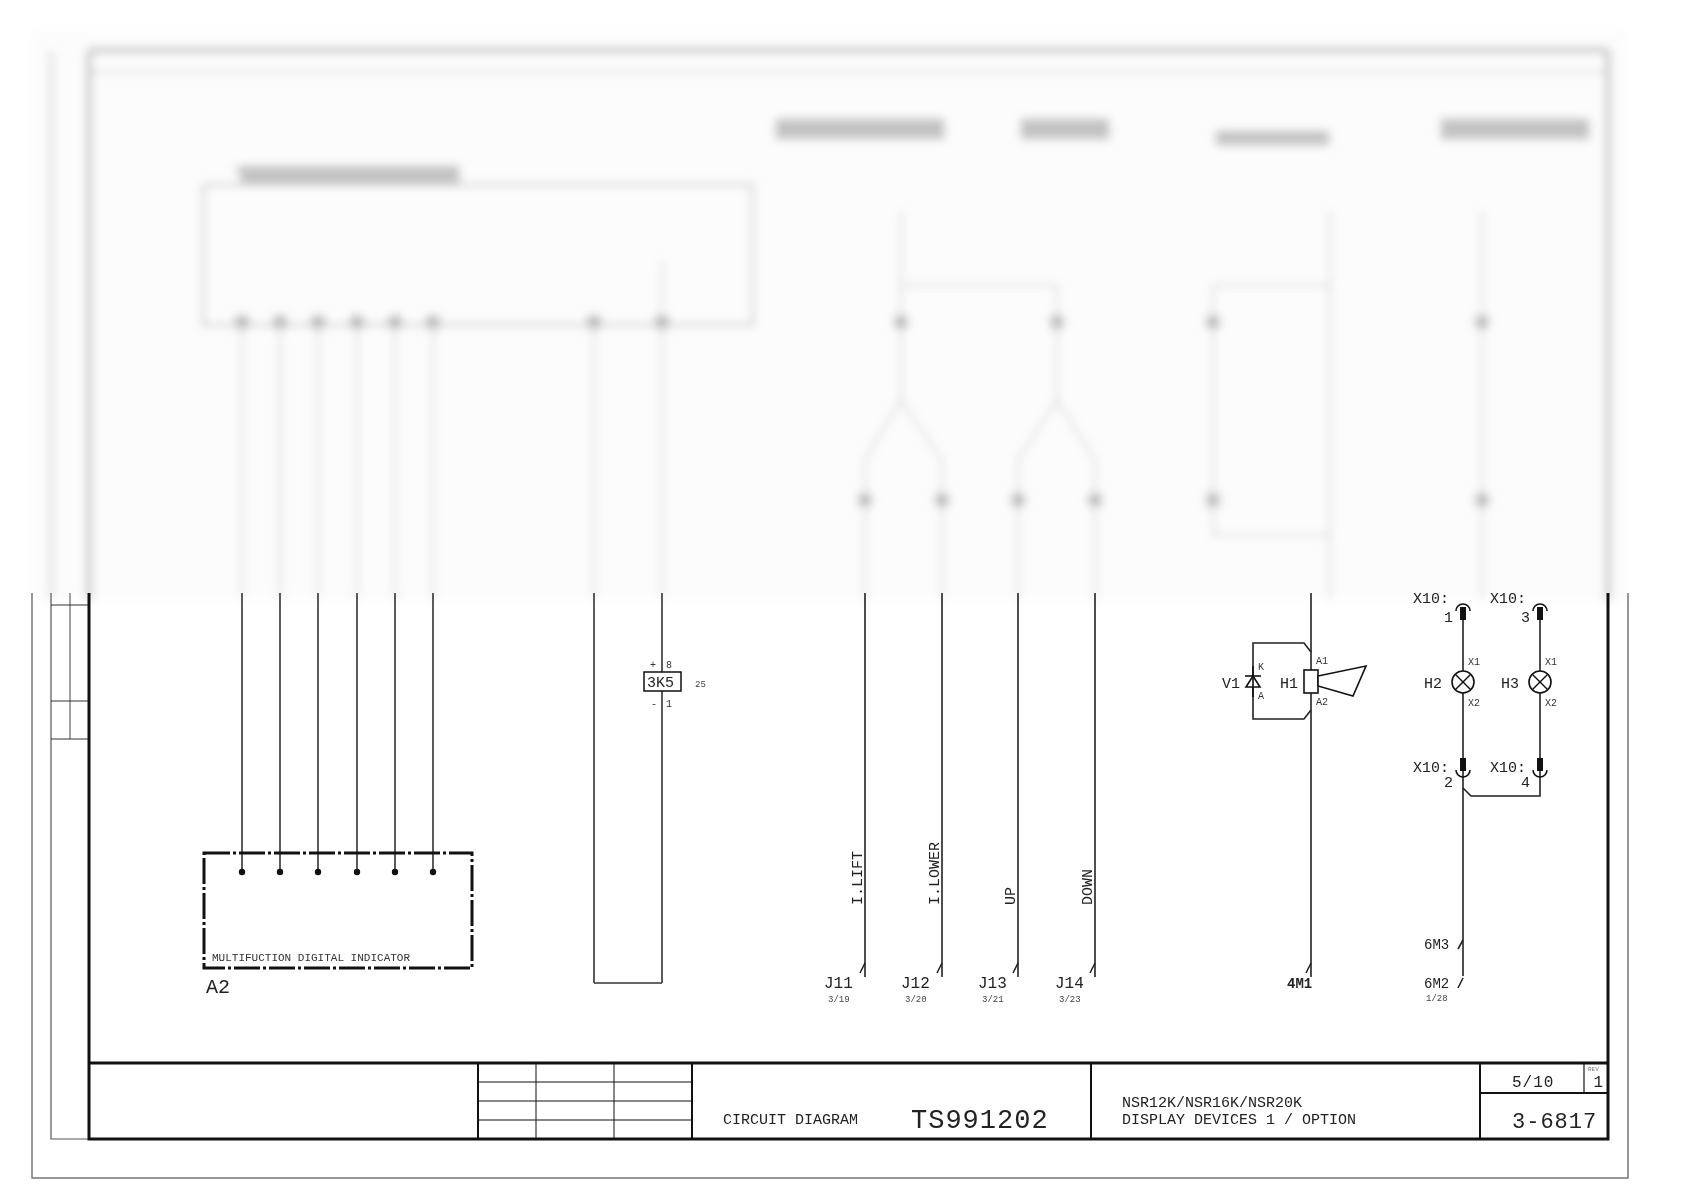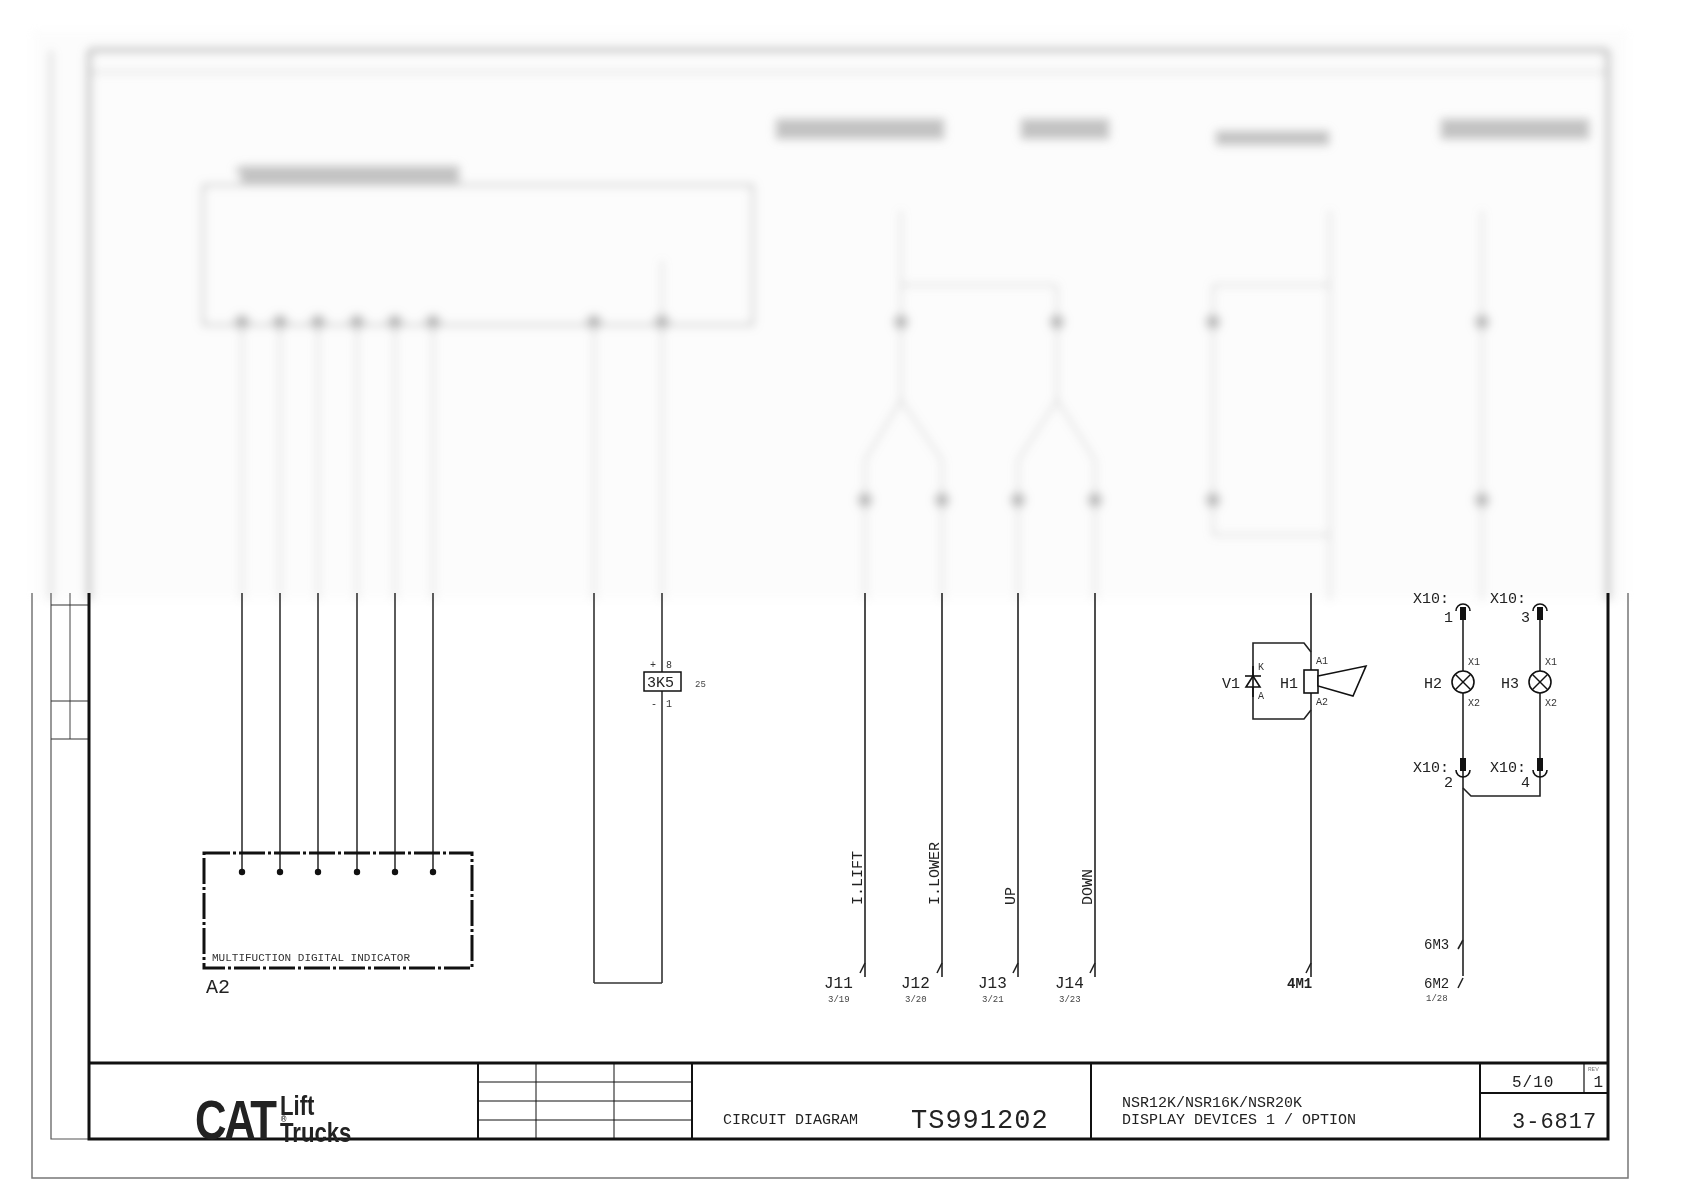--- a/index.html
+++ b/index.html
@@ -259,21 +259,13 @@
   <text x="723" y="1124" style="font-size:15px">CIRCUIT DIAGRAM</text>
   <text x="911" y="1128" style="font-size:27px;letter-spacing:1px">TS991202</text>
   <text x="1122" y="1107" style="font-size:15px">NSR12K/NSR16K/NSR20K</text>
   <text x="1122" y="1124" style="font-size:15px">DISPLAY DEVICES 1 / OPTION</text>
   <text x="1512" y="1087" style="font-size:16px;letter-spacing:1px">5/10</text>
   <text x="1588" y="1071" style="font-size:6px;fill:#777">REV</text>
   <text x="1603" y="1087" text-anchor="end" style="font-size:16px">1</text>
   <text x="1512" y="1128" style="font-size:22px;letter-spacing:1px">3-6817</text>
 </svg>
 
-<div class="logo">
-  <span class="logo-cat">CAT</span>
-  <span class="reg">®</span>
-  <span class="logo-words">
-    <span>Lift</span><br>
-    <span>Trucks</span>
-  </span>
 </div>
-</div>
 
 </body></html>

